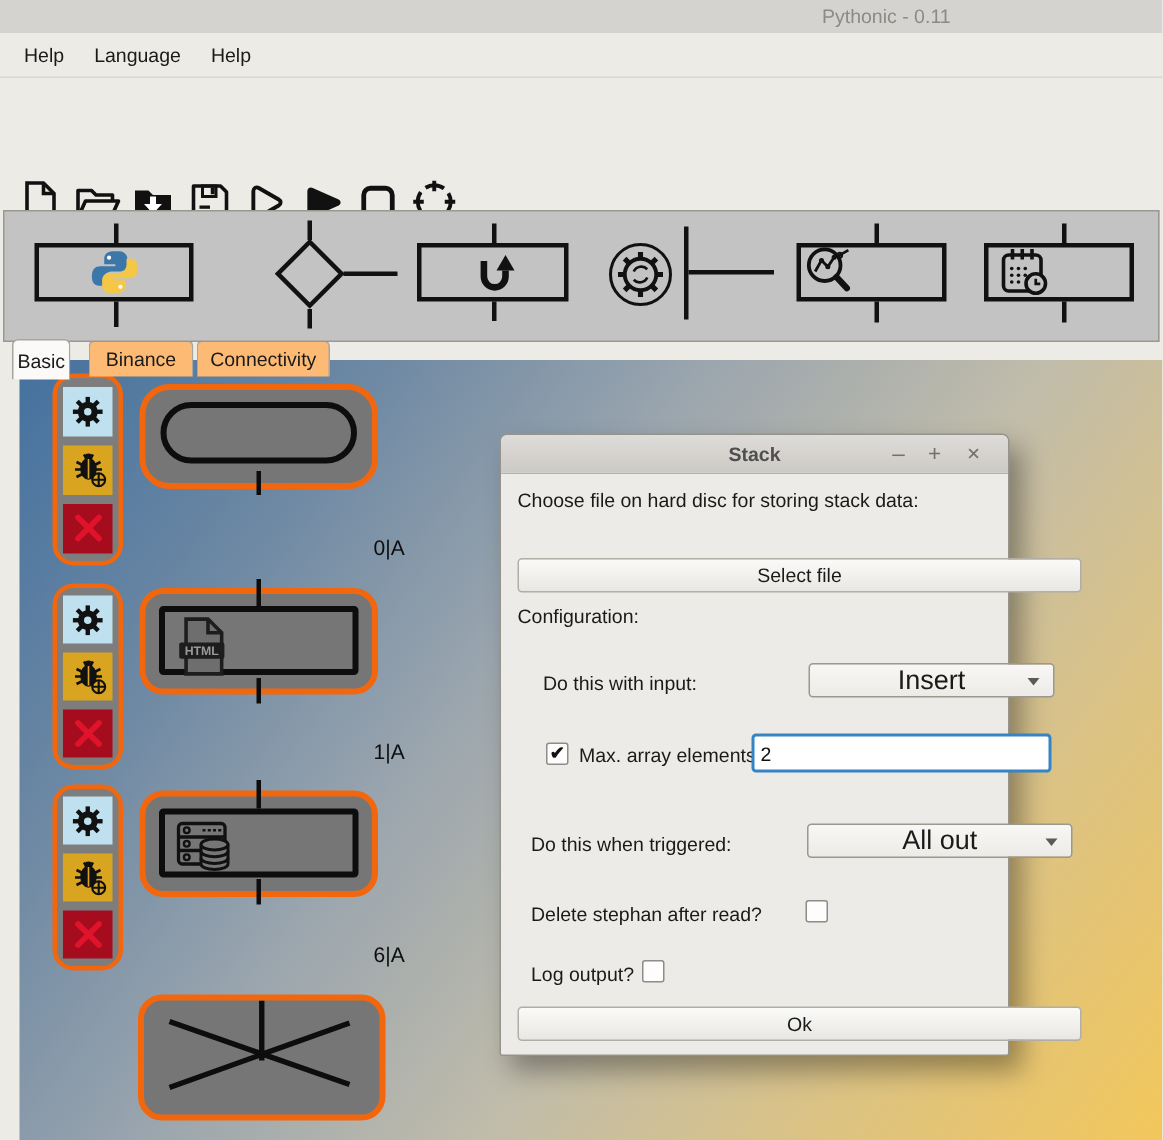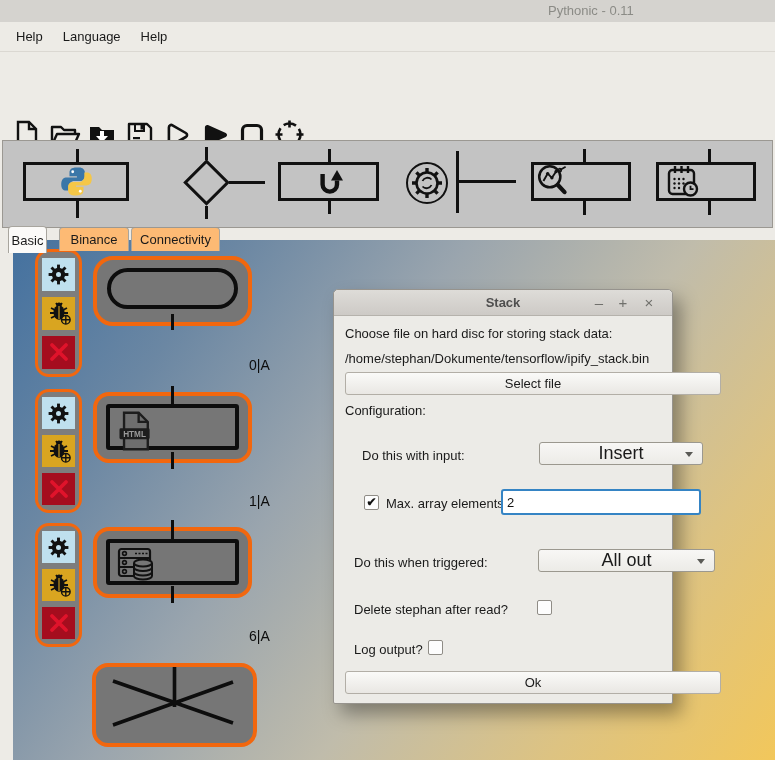--- a/index.html
+++ b/index.html
@@ -355,21 +355,20 @@
 
     <div class="dialog">
       <div class="dlg-titlebar">
         <div class="dlg-title">Stack</div>
         <span class="dlg-ctrl" style="right:64px">–</span>
         <span class="dlg-ctrl" style="right:40px">+</span>
         <span class="dlg-ctrl" style="right:14px">×</span>
       </div>
 
       <div class="dlg-text" style="left:11px;top:36px">Choose file on hard disc for storing stack data:</div>
-      <div class="dlg-text" style="left:11px;top:61px">/home/stephan/Dokumente/tensorflow/ipify_stack.bin</div>
 
       <div class="btn" style="left:11px;top:82px;width:376px">Select file</div>
 
       <div class="dlg-text" style="left:11px;top:113px">Configuration:</div>
 
       <div class="dlg-text" style="left:28px;top:158px">Do this with input:</div>
       <div class="combo" style="left:205px;top:152px;width:164px">
         <span>Insert</span>
         <span class="arrow"></span>
       </div>

